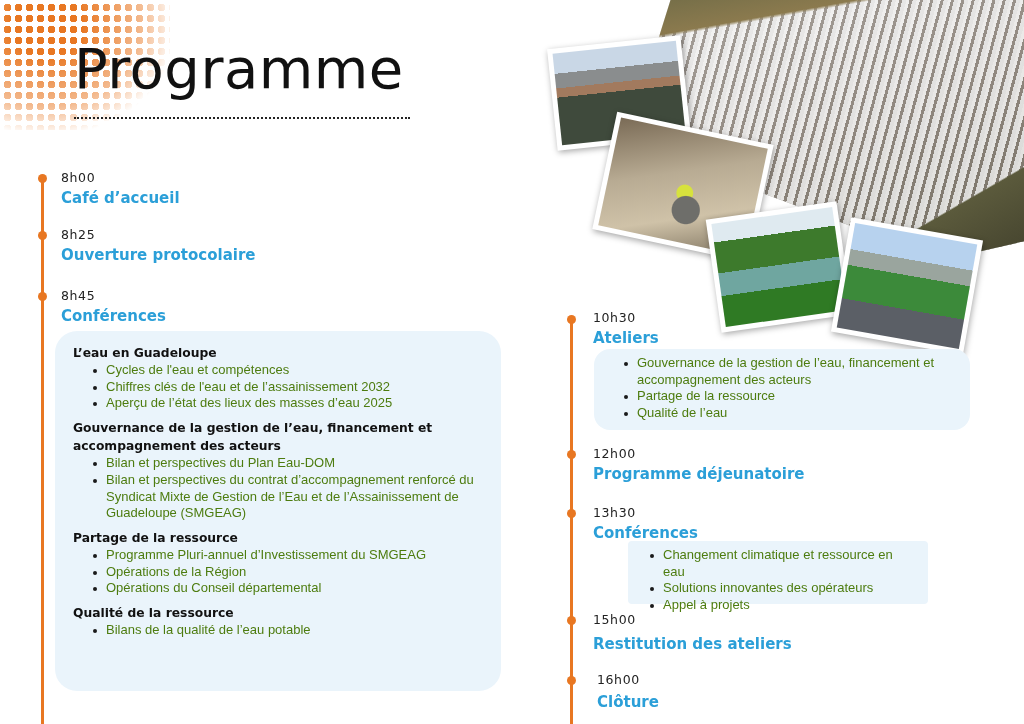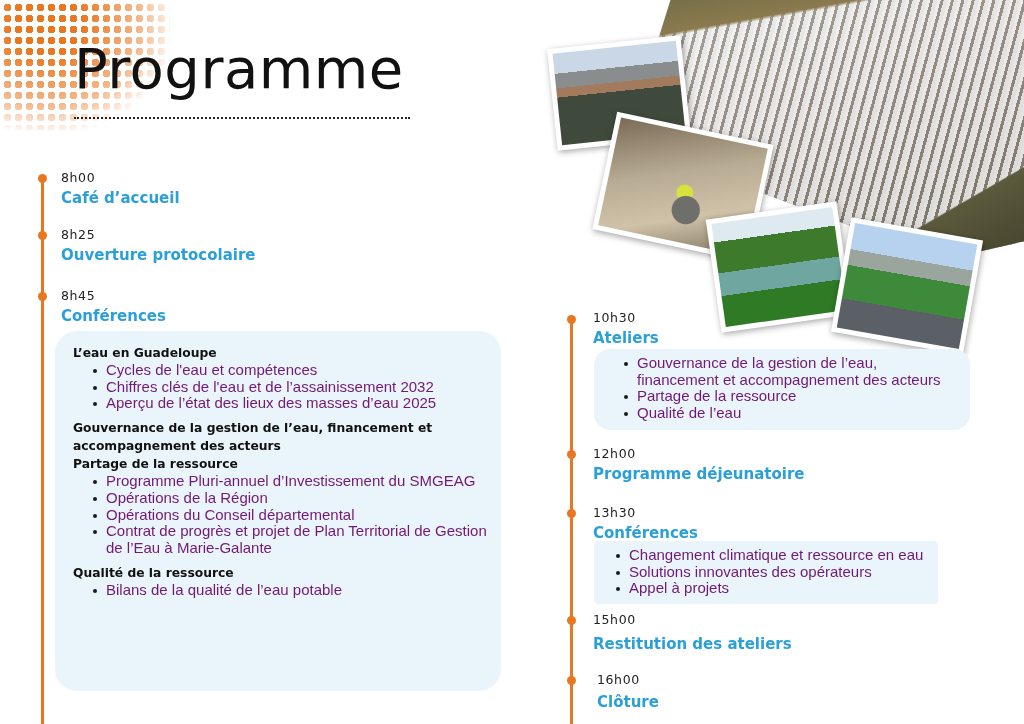--- a/index.html
+++ b/index.html
@@ -44,30 +44,30 @@
   .card {
     position: absolute; background: #eaf4fb; border-radius: 22px;
   }
   .card-left { left: 55px; top: 331px; width: 446px; height: 360px; }
   .section-head {
     font-family: "DejaVu Sans", sans-serif; font-weight: bold; font-size: 12.3px;
     color: #111; line-height: 18px; margin: 0;
   }
   ul.items { list-style: none; margin: 0 0 7px 0; padding: 0 0 0 20px; }
   ul.items li {
-    position: relative; font-size: 15px; line-height: 16.7px; color: #701a75;
+    position: relative; font-size: 13px; line-height: 16.7px; color: #4d7c0f;
     padding-left: 13px;
   }
   ul.items li::before {
     content: ""; position: absolute; left: 0; top: 7px; width: 4px; height: 4px;
     border-radius: 50%; background: #1a1a1a;
   }
   .card-inner { position: absolute; left: 18px; top: 13px; right: 14px; }
   .card-right-1 { left: 594px; top: 349px; width: 376px; height: 81px; border-radius: 16px; }
-  .card-right-2 { left: 594px; top: 541px; width: 344px; height: 63px; border-radius: 4px; }
+  .card-right-2 { left: 628px; top: 541px; width: 300px; height: 63px; border-radius: 4px; }
 
   
   .hero {
     position: absolute; left: 640px; top: -10px; width: 420px; height: 270px;
     transform: rotate(0deg);
     clip-path: polygon(8% 0, 100% 0, 100% 90%, 72% 100%, 20% 70%, 0 40%);
     background:
       linear-gradient(170deg, #6d6a46 0%, #8b7a4e 14%, transparent 15%),
       repeating-linear-gradient(105deg, rgba(255,255,255,0.75) 0 3px, rgba(120,110,100,0.5) 3px 6px, rgba(240,240,240,0.8) 6px 10px),
       linear-gradient(160deg, #ddd 0%, #a9a29b 50%, #6b6b5b 100%);
@@ -139,26 +139,29 @@
 
 <div class="card card-left">
   <div class="card-inner">
     <p class="section-head">L’eau en Guadeloupe</p>
     <ul class="items">
       <li>Cycles de l'eau et compétences</li>
       <li>Chiffres clés de l'eau et de l’assainissement 2032</li>
       <li>Aperçu de l’état des lieux des masses d’eau 2025</li>
     </ul>
     <p class="section-head">Gouvernance de la gestion de l’eau, financement et accompagnement des acteurs</p>
+    <ul class="items">
+      <li>Bilan et perspectives du Plan Eau-DOM</li>
+      <li>Bilan et perspectives du contrat d’accompagnement renforcé du Syndicat Mixte de Gestion de l’Eau et de l’Assainissement de Guadeloupe (SMGEAG)</li>
+    </ul>
     <p class="section-head">Partage de la ressource</p>
     <ul class="items">
       <li>Programme Pluri-annuel d’Investissement du SMGEAG</li>
       <li>Opérations de la Région</li>
       <li>Opérations du Conseil départemental</li>
-      <li>Contrat de progrès et projet de Plan Territorial de Gestion de l’Eau à Marie-Galante</li>
     </ul>
     <p class="section-head">Qualité de la ressource</p>
     <ul class="items">
       <li>Bilans de la qualité de l’eau potable</li>
     </ul>
   </div>
 </div>
 
 <div class="timeline-line tl-right"></div>
 

